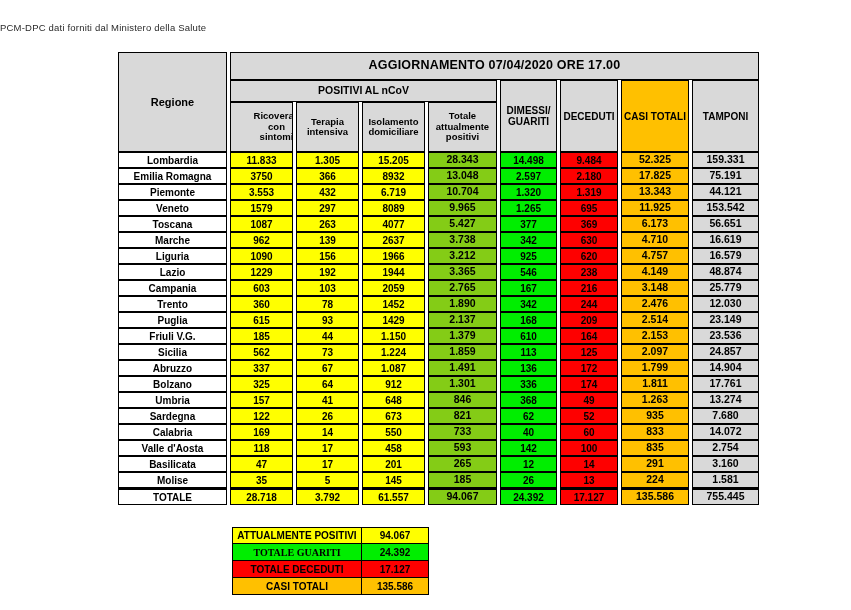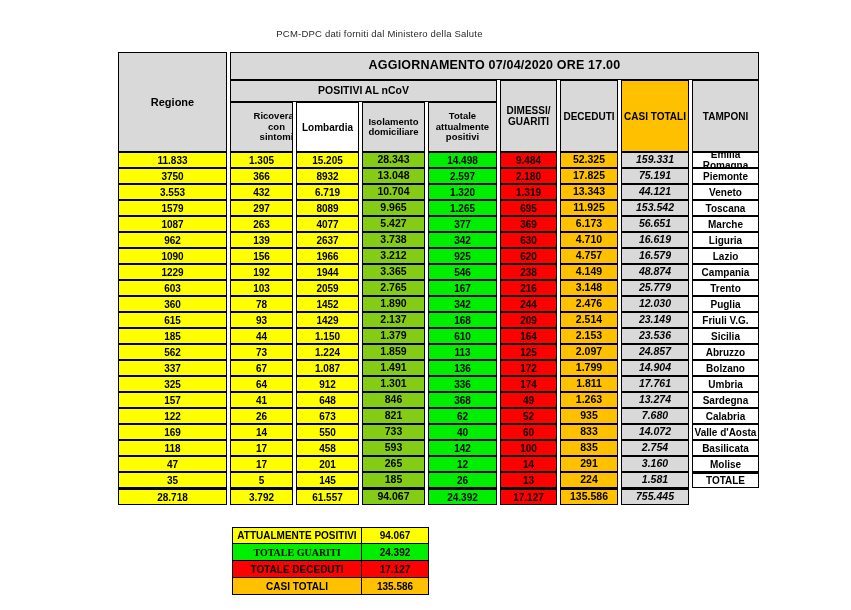--- a/index.html
+++ b/index.html
@@ -1,21 +1,21 @@
 <!DOCTYPE html>
 <html><head>
 <meta charset="utf-8">
 <style>
   * { box-sizing: border-box; margin: 0; padding: 0; }
   html, body { width: 851px; height: 610px; background: #fff; overflow: hidden; }
   body { position: relative; font-family: "Liberation Sans", sans-serif; color: #000; }
 
   .page-title {
-    position: absolute; top: 28px; left: 0; width: 759px;
-    text-align: center; font-size: 9.5px; color: #2a2a2a; letter-spacing: 0.2px;
+    position: absolute; top: 22px; left: 0; width: 759px;
+    font-size: 9.5px; color: #2a2a2a; letter-spacing: 0.2px;
   }
 
   
   .table-grid {
     position: absolute; left: 118px; top: 52px;
     display: grid;
     grid-template-columns: 109px 63px 63px 63px 69px 57px 58px 68px 67px;
     grid-template-rows: 28px 22px 50px repeat(21, 16px) 17px;
     column-gap: 3px; row-gap: 0;
   }
@@ -40,21 +40,21 @@
   .h-side.s6 { grid-column: 8; background: #ffc000; }
   .h-side.s7 { grid-column: 9; }
 
   .body { font-size: 10px; }
   .region-name { background: #fff; font-size: 10px; }
   .c-yellow        { background: #ffff00; }
   .c-yellow-strong { background: #84cc16; font-size: 10.5px; }
   .c-green         { background: #00ee00; }
   .c-red           { background: #fe0000; }
   .c-orange        { background: #ffc000; font-size: 10.5px; }
-  .c-gray          { background: #d9d9d9; font-size: 10.5px; font-style: italic; }
+  .c-gray          { background: #d9d9d9; font-size: 10.5px; }
   .total { border-top-width: 2px; }
 
   
   .summary-grid {
     position: absolute; left: 232px; top: 527px;
     display: grid;
     grid-template-columns: 130px 67px;
     grid-auto-rows: 17px;
     column-gap: 0; row-gap: 0;
   }
@@ -65,20 +65,21 @@
 </head>
 <body>
 
 <div class="page-title">PCM-DPC dati forniti dal Ministero della Salute</div>
 
 <div class="table-grid" id="table-grid">
   <div class="cell hdr h-regione">Regione</div>
   <div class="cell hdr h-agg">AGGIORNAMENTO 07/04/2020 ORE 17.00</div>
   <div class="cell hdr h-pos">POSITIVI AL nCoV</div>
   <div class="cell hdr h-sub s0">Ricoverati con sintomi</div>
+  <div class="cell hdr h-sub s1">Terapia intensiva</div>
   <div class="cell hdr h-sub s2">Isolamento domiciliare</div>
   <div class="cell hdr h-side s4">DIMESSI/ GUARITI</div>
   <div class="cell hdr h-sub s3">Totale attualmente positivi</div>
   <div class="cell hdr h-side s5">DECEDUTI</div>
   <div class="cell hdr h-side s6">CASI TOTALI</div>
   <div class="cell hdr h-side s7">TAMPONI</div>
 
 <div class="cell body region-name">Lombardia</div>
     <div class="cell body num c-yellow">11.833</div>
     <div class="cell body num c-yellow">1.305</div>

